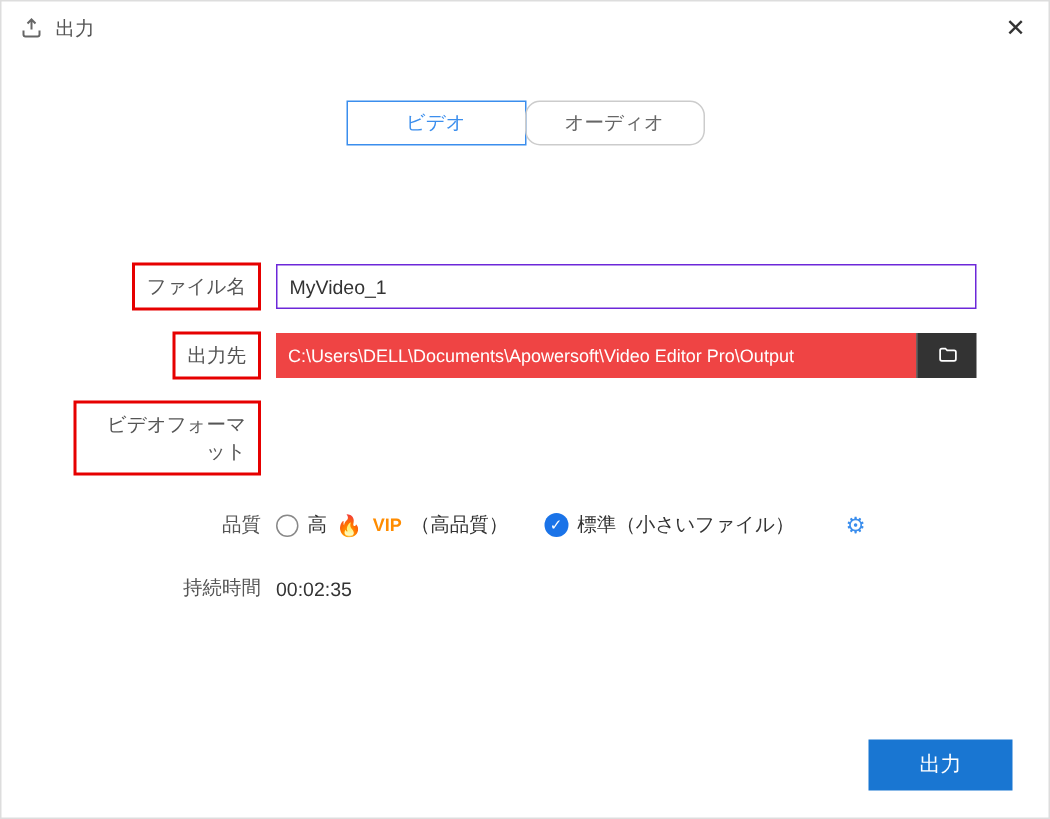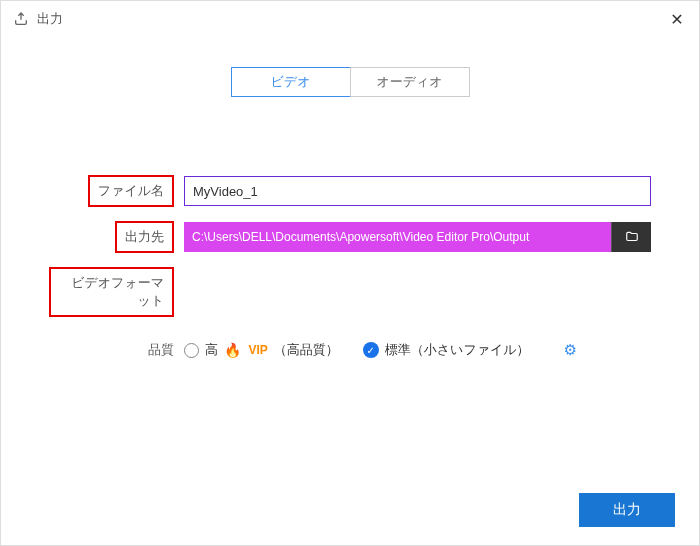--- a/index.html
+++ b/index.html
@@ -4,32 +4,32 @@
 <style>
   * { box-sizing: border-box; margin: 0; padding: 0; font-family: "Meiryo", "Hiragino Sans", sans-serif; }
   body { width: 700px; height: 546px; background: #fff; position: relative; border: 1px solid #ddd; }
   .titlebar { display: flex; align-items: center; justify-content: space-between; padding: 8px 12px; height: 36px; }
   .title-left { display: flex; align-items: center; gap: 8px; color: #555; font-size: 13px; }
   .close-btn { cursor: pointer; font-size: 16px; color: #333; width: 20px; text-align: center; }
 
   .tabs { display: flex; justify-content: center; margin-top: 30px; }
   .tab { width: 120px; height: 30px; border: 1px solid #ccc; display: flex; align-items: center; justify-content: center; font-size: 13px; cursor: pointer; text-align: right; }
   .tab.active { color: #3b8eed; border-color: #3b8eed; }
-  .tab.inactive { color: #666; }
+  .tab.inactive { color: #666; border-radius: 10px; }
   .tab + .tab { margin-left: -1px; }
 
   .form { margin-top: 78px; padding-left: 48px; padding-right: 48px; }
   .row { display: flex; align-items: center; margin-bottom: 14px; }
   .label { width: 135px; text-align: right; color: #555; font-size: 13px; padding-right: 10px; }
   .highlight { border: 2px solid #e60000; padding: 4px 8px 4px 4px; display: inline-block; }
   .label .highlight { padding: 5px 8px; }
 
   .field { flex: 1; display: flex; align-items: center; }
   .text-input { flex: 1; height: 30px; border: 1px solid #6d28d9; padding: 0 8px; font-size: 13px; color: #333; background: #fff; }
-  .path-box { flex: 1; height: 30px; background: #d946ef; color: #fff; font-size: 12px; display: flex; align-items: center; padding: 0 8px; overflow: hidden; white-space: nowrap; }
+  .path-box { flex: 1; height: 30px; background: #ef4444; color: #fff; font-size: 12px; display: flex; align-items: center; padding: 0 8px; overflow: hidden; white-space: nowrap; }
   .browse-btn { width: 40px; height: 30px; background: #333; display: flex; align-items: center; justify-content: center; cursor: pointer; border-left: 1px solid #555; }
   .select { width: 128px; height: 30px; border: 1px solid #999; padding: 0 8px; font-size: 13px; display: flex; align-items: center; justify-content: space-between; cursor: pointer; background: #fff; }
   .select .chev { font-size: 10px; color: #666; }
 
   .quality-row { display: flex; align-items: center; }
   .radio-opt { display: flex; align-items: center; gap: 6px; margin-right: 24px; cursor: pointer; font-size: 13px; color: #333; }
   .radio-circle { width: 15px; height: 15px; border: 1.5px solid #888; border-radius: 50%; display: inline-block; }
   .radio-checked { width: 16px; height: 16px; border-radius: 50%; background: #1a73e8; display: inline-flex; align-items: center; justify-content: center; color: #fff; font-size: 10px; }
   .vip { color: #ff8c00; font-weight: bold; font-size: 12px; margin-left: 1px; }
   .fire { color: #ff5722; font-size: 14px; }
@@ -111,18 +111,24 @@
       <div class="radio-opt">
         <span class="radio-checked">✓</span>
         <span>標準（小さいファイル）</span>
       </div>
       <span class="gear">
         <span>⚙</span>
       </span>
     </div>
   </div>
 
+  <div class="row" style="margin-top:24px;">
+    <div class="label">持続時間</div>
+    <div class="field">
+      <span class="duration">00:02:35</span>
+    </div>
+  </div>
 
 </div>
 
 <div class="footer">
   <button class="export-btn">出力</button>
 </div>
 
 </body></html>

